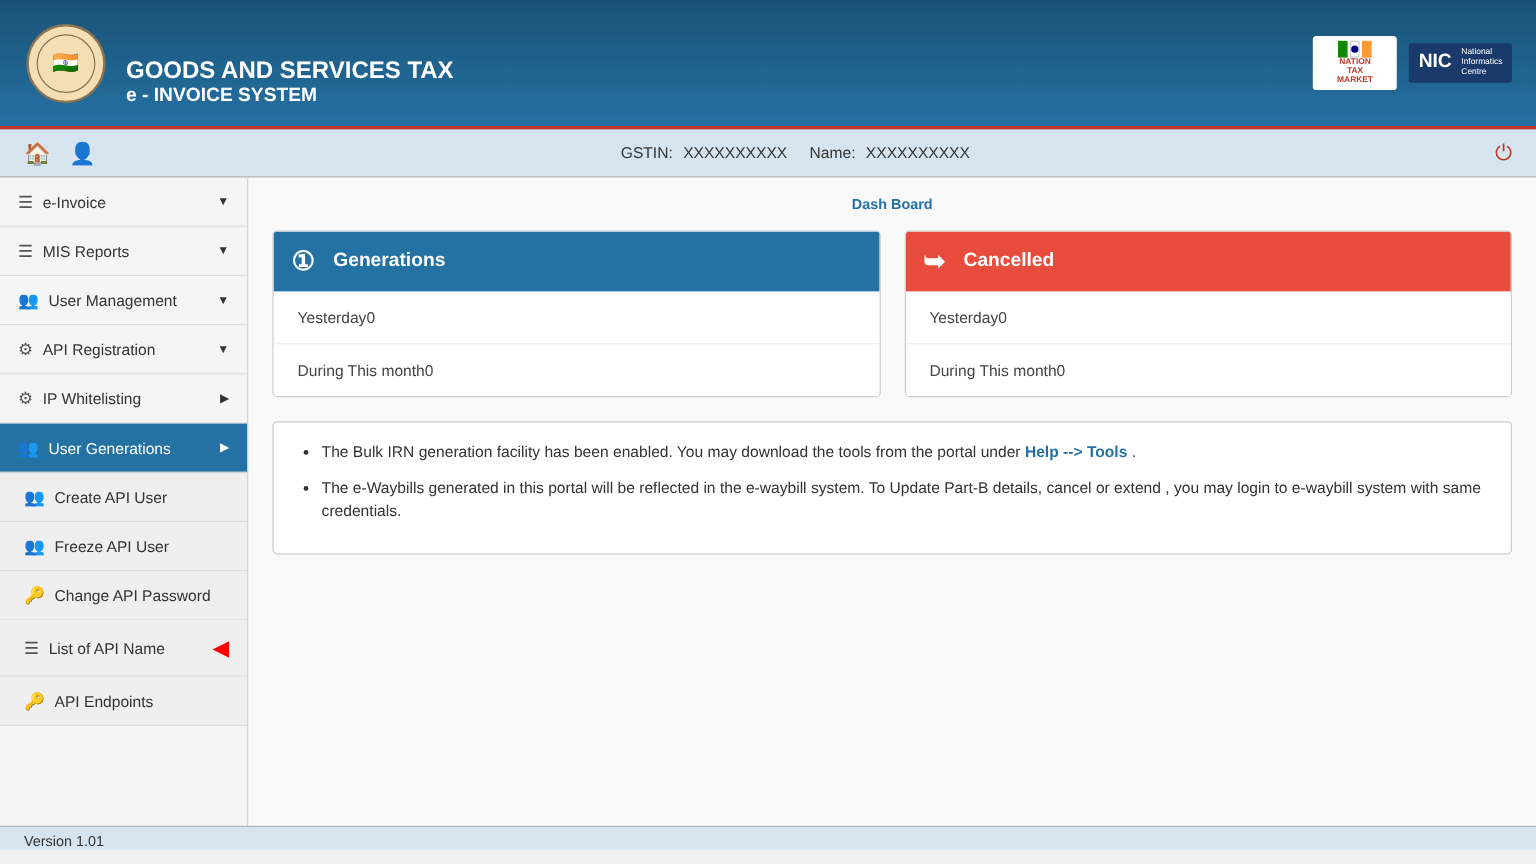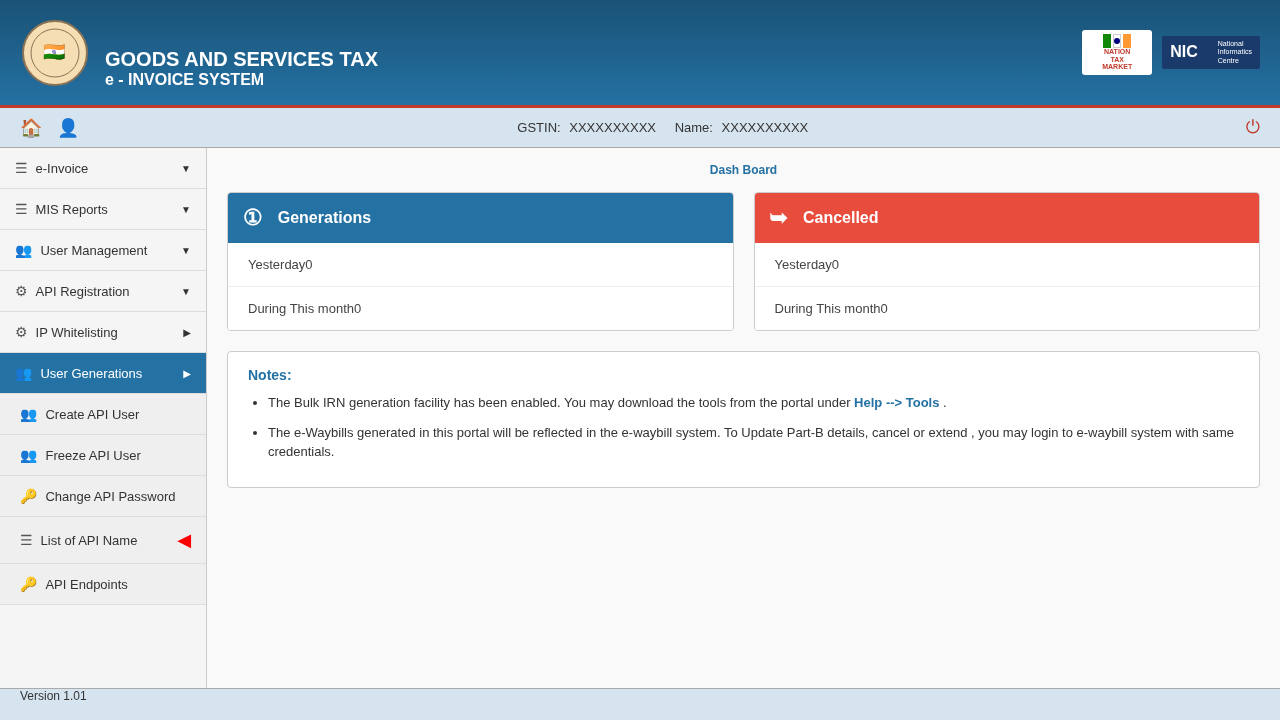--- a/index.html
+++ b/index.html
@@ -79,23 +79,23 @@
     
     .notes-box { background: white; border: 1px solid #ccc; border-radius: 4px; padding: 15px 20px; }
     .notes-title { color: #2471a3; font-weight: bold; font-size: 14px; margin-bottom: 10px; }
     .notes-list { list-style: disc; padding-left: 20px; }
     .notes-list li { margin-bottom: 10px; color: #333; line-height: 1.5; }
     .notes-link { color: #2471a3; font-weight: bold; text-decoration: none; }
 
     
     .footer {
       background: #d6e4f0;
-      height: 32px;
+      height: 20px;
       display: flex;
-      align-items: flex-start;
+      align-items: flex-end;
       justify-content: space-between;
       padding: 0 20px;
       border-top: 1px solid #aaa;
       font-size: 12px;
       color: #333;
     }
   </style>
 </head>
 <body>
 
@@ -118,21 +118,21 @@
       <div style="display:flex; gap:2px;">
         <div style="width:8px; height:14px; background:#138808;"></div>
         <div style="width:8px; height:14px; background:white; border:1px solid #ccc; display:flex; align-items:center; justify-content:center;">
           <div style="width:6px; height:6px; background:#000080; border-radius:50%;"></div>
         </div>
         <div style="width:8px; height:14px; background:#FF9933;"></div>
       </div>
       <div style="font-size:7px; color:#c0392b; font-weight:bold; line-height:1.1; text-align:center;">NATION<br>TAX<br>MARKET</div>
     </div>
 
-    <div style="background:#1a3a6b; padding:4px 8px; border-radius:2px; display:flex; align-items:center; gap:20px;">
+    <div style="background:#1a3a6b; padding:4px 8px; border-radius:2px; display:flex; align-items:center; gap:8px;">
       <div style="color:white; font-size:16px; font-weight:bold;">NIC</div>
       <div style="color:white; font-size:7px; line-height:1.2;">National<br>Informatics<br>Centre</div>
     </div>
   </div>
 </div>
 
 <div class="navbar">
   <div class="navbar-left">
     <span class="nav-icon">🏠</span>
     <span class="nav-icon">👤</span>
@@ -272,21 +272,20 @@
           <div class="card-row">
             <span class="card-label">During This month</span>
             <span class="card-value">0</span>
           </div>
         </div>
       </div>
 
     </div>
 
     <div class="notes-box">
-      <div class="notes-title">Notes:</div>
       <ul class="notes-list">
         <li>
           <span>The Bulk IRN generation facility has been enabled. You may download the tools from the portal under</span>
           <a class="notes-link" href="#">Help --&gt; Tools</a>
           <span>.</span>
         </li>
         <li>
           <span>The e-Waybills generated in this portal will be reflected in the e-waybill system. To Update Part-B details, cancel or extend , you may login to e-waybill system with same credentials.</span>
         </li>
       </ul>

